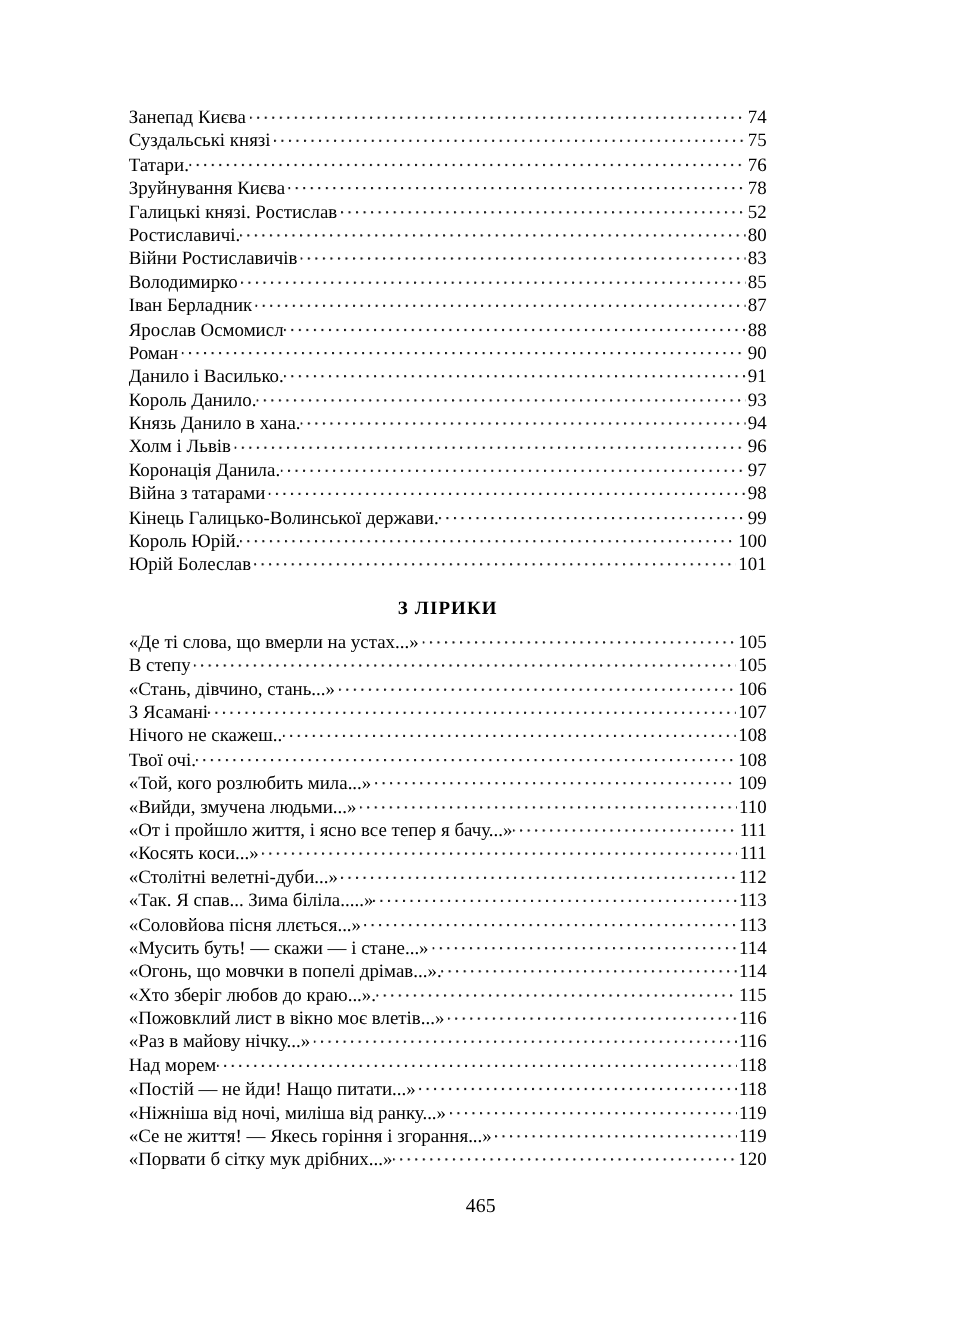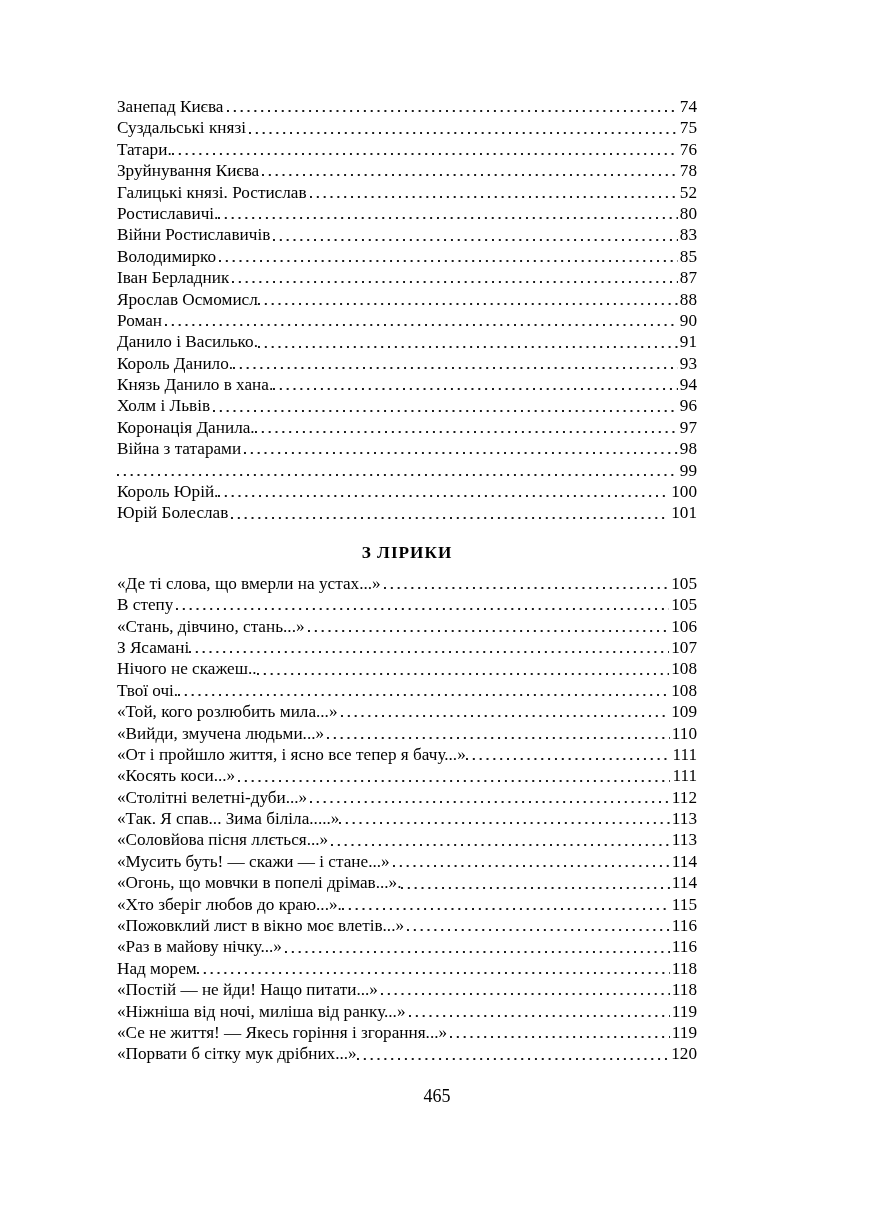--- a/index.html
+++ b/index.html
@@ -24,21 +24,21 @@
   }
 
   
   .toc-list {
     list-style: none;
     margin: 0;
     padding: 0;
   }
   .toc-row {
     display: flex;
-    align-items: flex-end;
+    align-items: flex-start;
     width: 100%;
     height: 21.4px;
     font-size: 17.2px;
     line-height: 21.4px;
     white-space: nowrap;
   }
   .toc-title {
     flex: 0 1 auto;
     overflow: hidden;
     text-overflow: clip;
@@ -178,20 +178,21 @@
           <span class="toc-title">Коронація Данила.</span>
           <span class="toc-leader"></span>
           <span class="toc-pageno">97</span>
         </li>
         <li class="toc-row">
           <span class="toc-title">Війна з татарами</span>
           <span class="toc-leader"></span>
           <span class="toc-pageno">98</span>
         </li>
         <li class="toc-row tight">
+          <span class="toc-title">Кінець Галицько-Волинської держави.</span>
           <span class="toc-leader"></span>
           <span class="toc-pageno">99</span>
         </li>
         <li class="toc-row tight">
           <span class="toc-title">Король Юрій.</span>
           <span class="toc-leader"></span>
           <span class="toc-pageno">100</span>
         </li>
         <li class="toc-row">
           <span class="toc-title">Юрій Болеслав</span>

